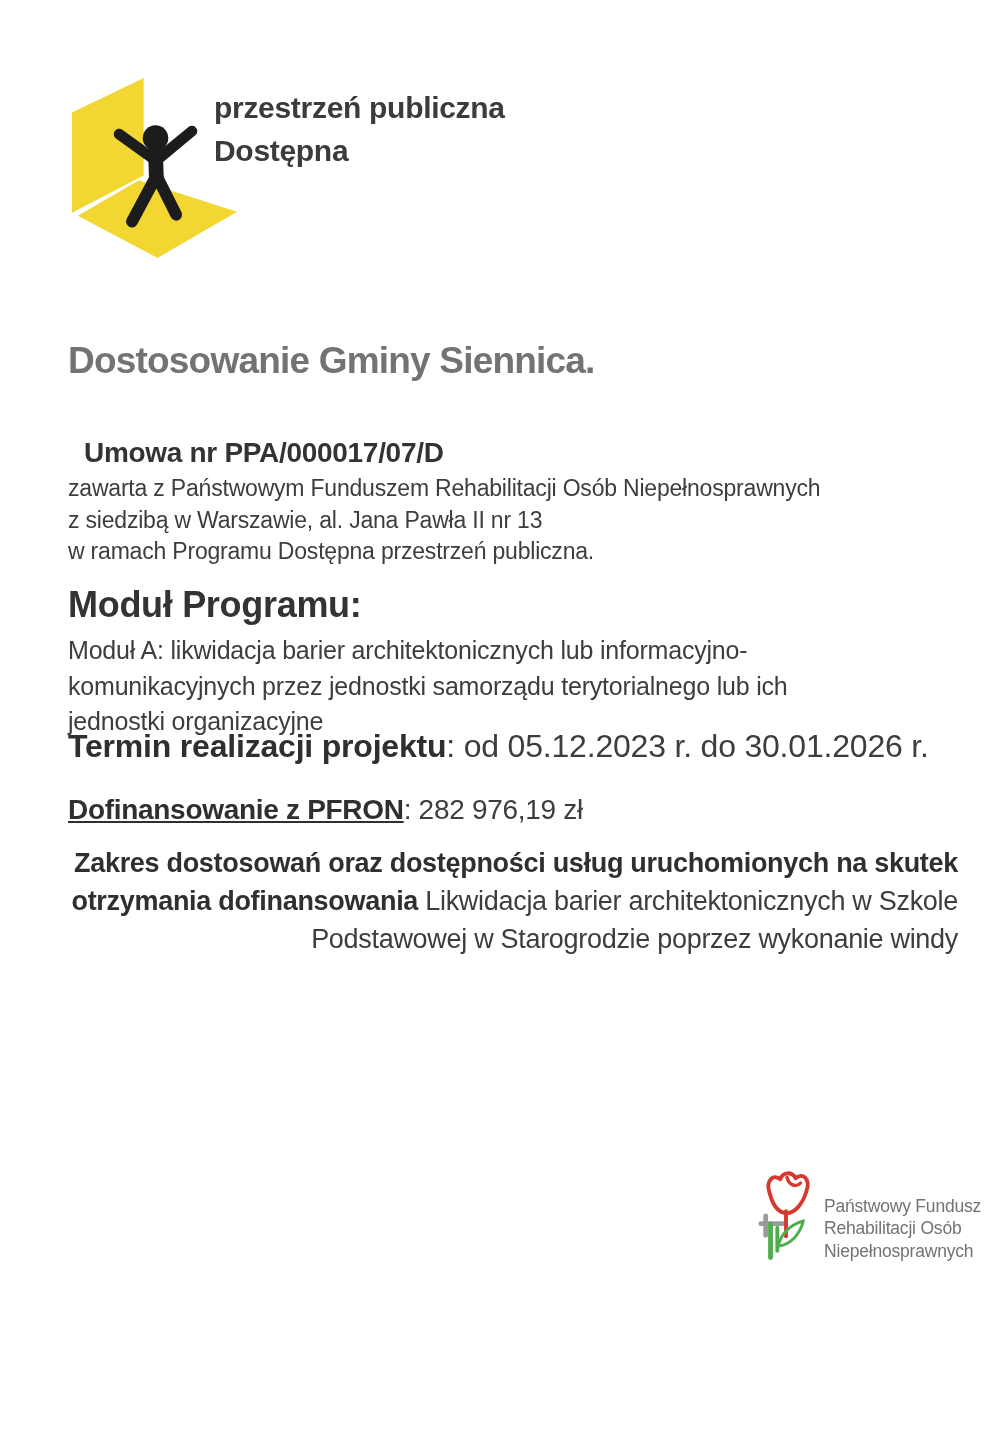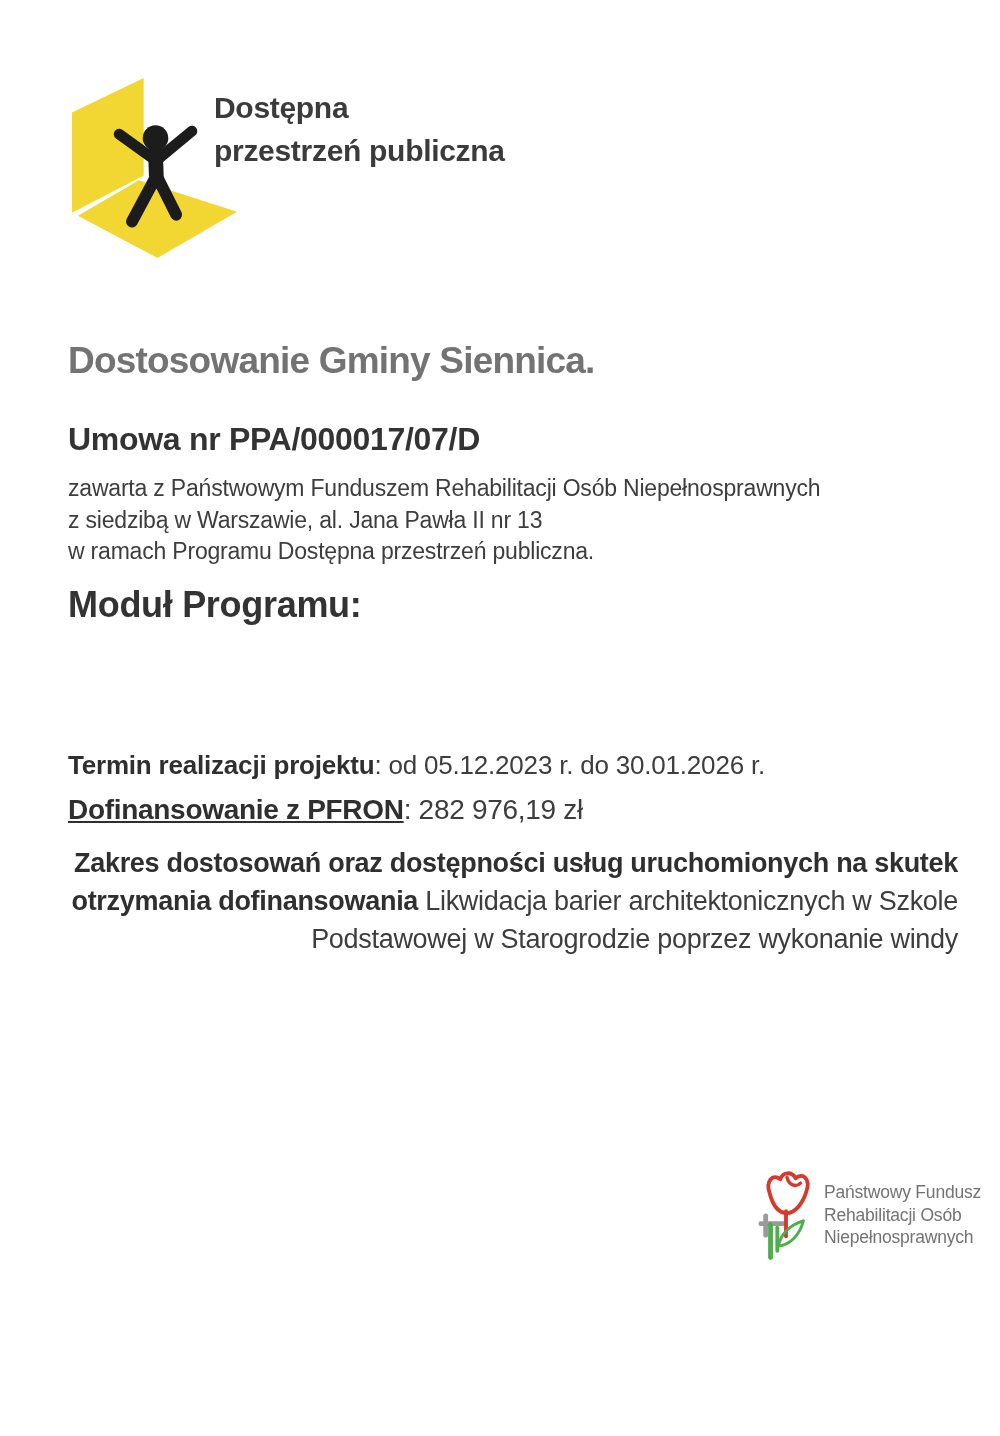--- a/index.html
+++ b/index.html
@@ -42,22 +42,22 @@
     font-size: 37px;
     font-weight: 700;
     color: #737373;
     letter-spacing: -0.8px;
     white-space: nowrap;
   }
   .agreement-number {
     position: absolute;
     left: 68px;
     top: 421px;
-    margin: 0;
-    font-size: 32px;
+    margin: 16px;
+    font-size: 28px;
     font-weight: 700;
     color: #333333;
     letter-spacing: -0.3px;
   }
   .intro {
     position: absolute;
     left: 68px;
     top: 473px;
     margin: 0;
     font-size: 23px;
@@ -82,23 +82,23 @@
     margin: 0;
     width: 820px;
     font-size: 25px;
     line-height: 35.5px;
     color: #3d3d3d;
     letter-spacing: -0.2px;
   }
   .project-term {
     position: absolute;
     left: 68px;
-    top: 750px;
-    margin: 0;
-    font-size: 26px;
+    top: 728px;
+    margin: 0;
+    font-size: 32px;
     color: #3d3d3d;
     letter-spacing: -0.2px;
     white-space: nowrap;
   }
   .project-term strong { color: #2f2f2f; }
   .funding {
     position: absolute;
     left: 68px;
     top: 794px;
     margin: 0;
@@ -121,21 +121,21 @@
     text-align: right;
   }
   .scope strong { color: #2f2f2f; }
 
   
   .pfron {
     position: absolute;
     left: 757px;
     top: 1168px;
     display: flex;
-    align-items: flex-start;
+    align-items: flex-end;
   }
   .pfron-logo {
     width: 58px;
     height: 94px;
     flex: 0 0 auto;
   }
   .pfron-name {
     margin-left: 9px;
     padding-top: 13px;
     font-size: 17.5px;
@@ -156,36 +156,37 @@
       <circle cx="87" cy="62" r="13" stroke="none" fill="#1C1C1C"></circle>
       <path d="M50 58 L86 84" stroke-width="11" stroke="#1C1C1C"></path>
       <path d="M124 55 L90 83" stroke-width="11" stroke="#1C1C1C"></path>
       <path d="M87 77 L88 106" stroke-width="15" stroke="#1C1C1C"></path>
       <path d="M86 104 L63 147" stroke-width="12" stroke="#1C1C1C"></path>
       <path d="M90 104 L108 140" stroke-width="12" stroke="#1C1C1C"></path>
     </g>
   </svg>
 
   <div class="brand-name">
+    <div>przestrzeń publiczna</div>
     <div>Dostępna</div>
-    <div>przestrzeń publiczna</div>
   </div>
 
   <h1 class="doc-title">Dostosowanie Gminy Siennica.</h1>
 
   <h2 class="agreement-number">Umowa nr PPA/000017/07/D</h2>
 
   <p class="intro">
     <span style="display:block">zawarta z Państwowym Funduszem Rehabilitacji Osób Niepełnosprawnych</span>
     <span style="display:block">z siedzibą w Warszawie, al. Jana Pawła II nr 13</span>
     <span style="display:block">w ramach Programu Dostępna przestrzeń publiczna.</span>
   </p>
 
   <h3 class="module-heading">Moduł Programu:</h3>
 
+  <p class="module-desc">Moduł A: likwidacja barier architektonicznych lub informacyjno-komunikacyjnych przez jednostki samorządu terytorialnego lub ich jednostki organizacyjne</p>
 
   <p class="project-term">
     <strong>Termin realizacji projektu</strong><span>: od 05.12.2023 r. do 30.01.2026 r.</span>
   </p>
 
   <p class="funding">
     <strong>Dofinansowanie z PFRON</strong><span>: 282 976,19 zł</span>
   </p>
 
   <p class="scope">

